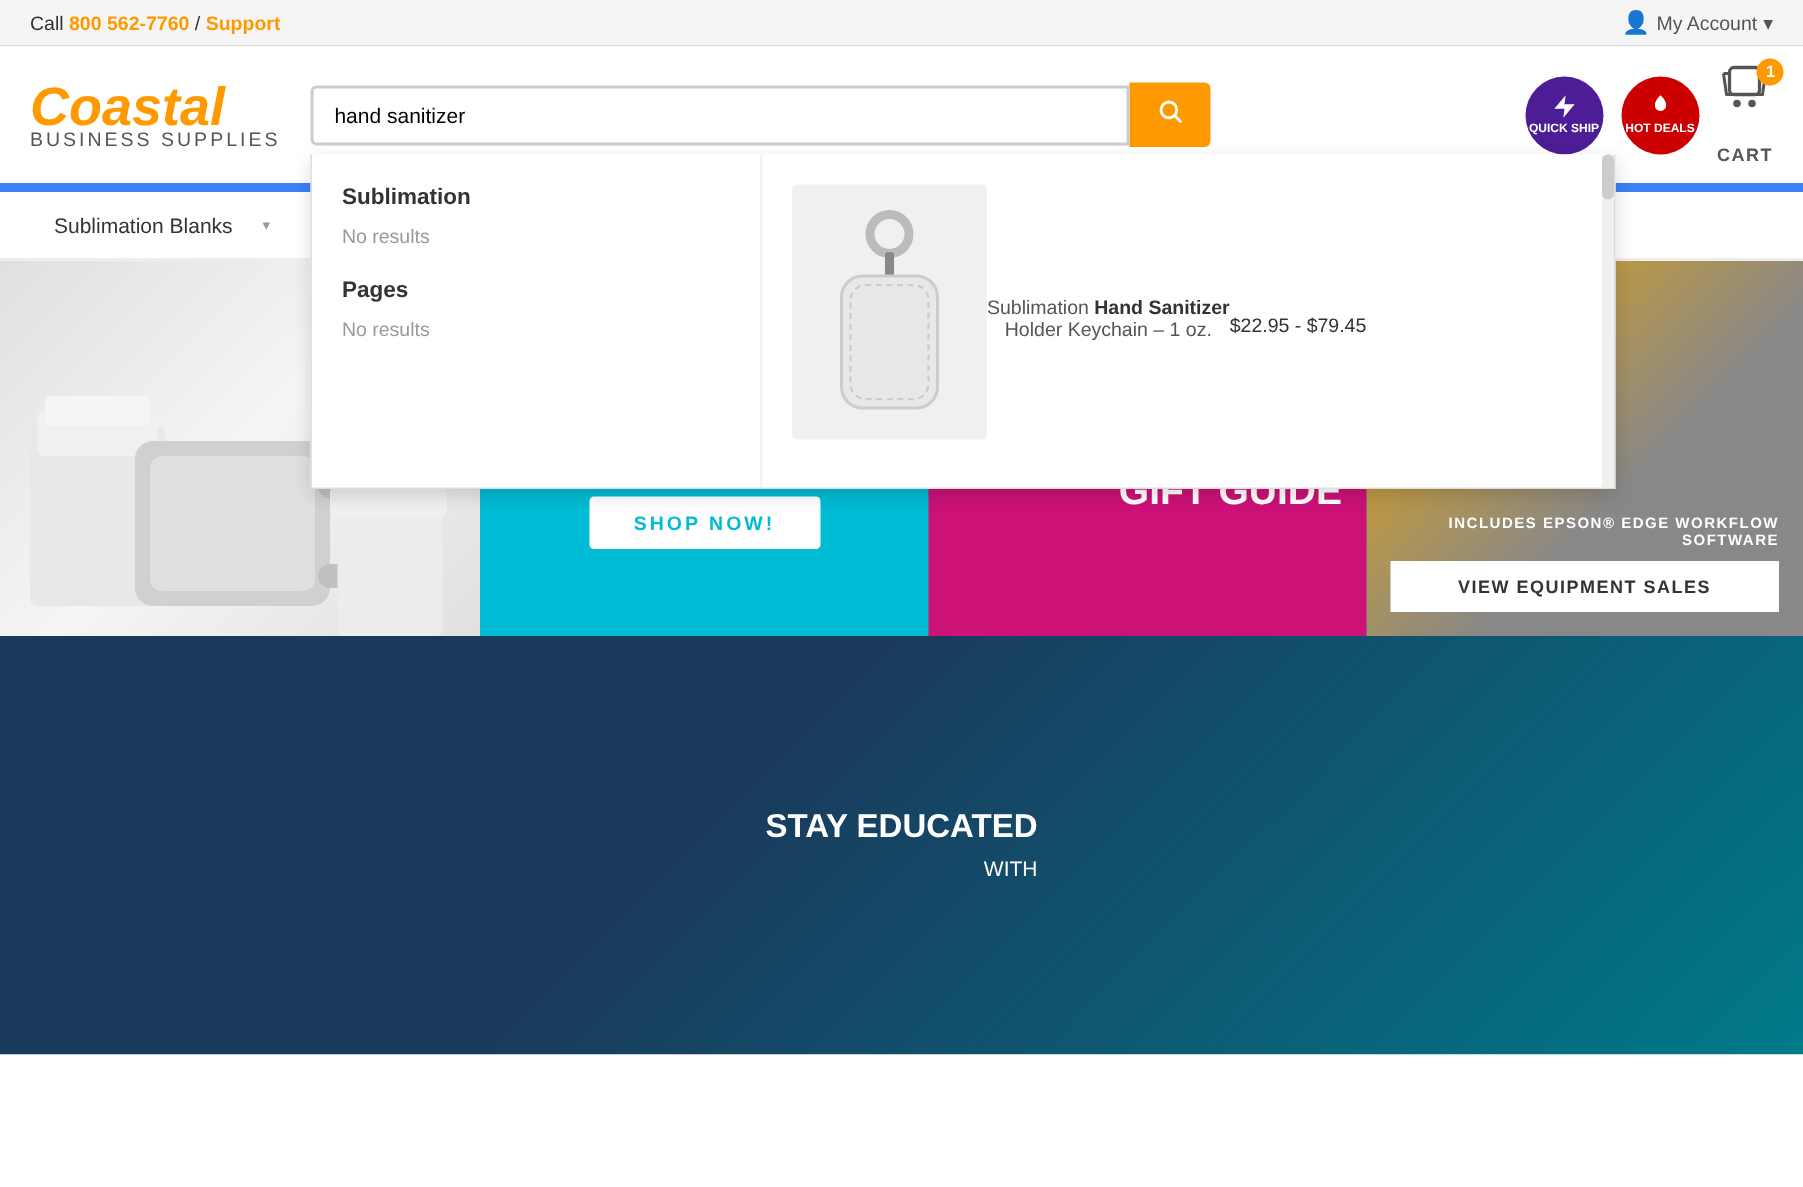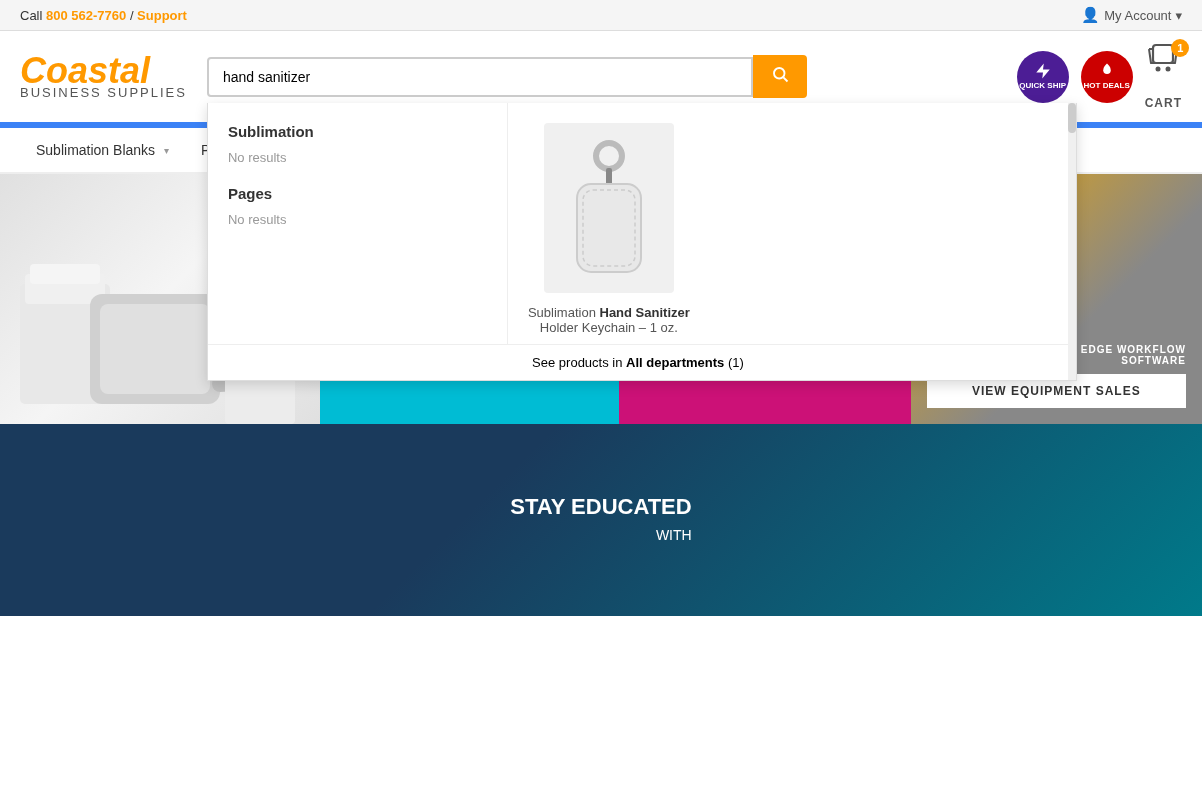--- a/index.html
+++ b/index.html
@@ -124,21 +124,21 @@
       align-items: center;
       gap: 0;
     }
     .nav-item {
       padding: 14px 16px;
       font-size: 14px;
       color: #333;
       cursor: pointer;
       display: flex;
       align-items: center;
-      gap: 9px;
+      gap: 20px;
       white-space: nowrap;
     }
     .nav-item .chevron { font-size: 10px; color: #999; }
 
     
     .autocomplete-dropdown {
       position: absolute;
       top: 46px;
       left: 0;
       width: 870px;
@@ -167,21 +167,21 @@
       color: #333;
       margin-bottom: 10px;
     }
     .autocomplete-no-results {
       font-size: 13px;
       color: #999;
       margin-bottom: 20px;
     }
     .product-result {
       display: flex;
-      flex-direction: column;
+      flex-direction: row;
       align-items: center;
       cursor: pointer;
     }
     .product-image-placeholder {
       width: 130px;
       height: 170px;
       background: #f0f0f0;
       border-radius: 4px;
       display: flex;
       align-items: center;
@@ -275,21 +275,21 @@
     .promo-card-3 {
       background: linear-gradient(135deg, #f0a800 30%, #555 70%);
       flex-direction: column;
       padding: 20px;
       text-align: center;
     }
 
     
     .banner-row {
       display: flex;
-      height: 192px;
+      height: 279px;
     }
     .banner-item {
       flex: 1;
       display: flex;
       align-items: center;
       justify-content: center;
       overflow: hidden;
       position: relative;
     }
     .banner-dark {
@@ -352,23 +352,20 @@
               <span>Sublimation </span><strong>Hand Sanitizer</strong><br>
               <span> Holder Keychain – 1 oz.</span>
             </div>
             <div class="product-price">$22.95 - $79.45</div>
           </div>
         </div>
         <div class="autocomplete-scrollbar">
           <div class="autocomplete-scrollbar-thumb"></div>
         </div>
 
-        <div style="position:absolute; bottom:0; left:0; right:8px; border-top:1px solid #eee; background:#fff; padding:10px; text-align:center; font-size:13px;">
-          <span>See products in </span><strong>All departments</strong><span> (1)</span>
-        </div>
       </div>
     </div>
     <button class="search-btn">
       <svg width="18" height="18" viewBox="0 0 24 24" fill="white">
         <circle cx="11" cy="11" r="7" fill="none" stroke="white" stroke-width="2.5"></circle>
         <line x1="16.5" y1="16.5" x2="22" y2="22" stroke="white" stroke-width="2.5"></line>
       </svg>
     </button>
   </div>
 

